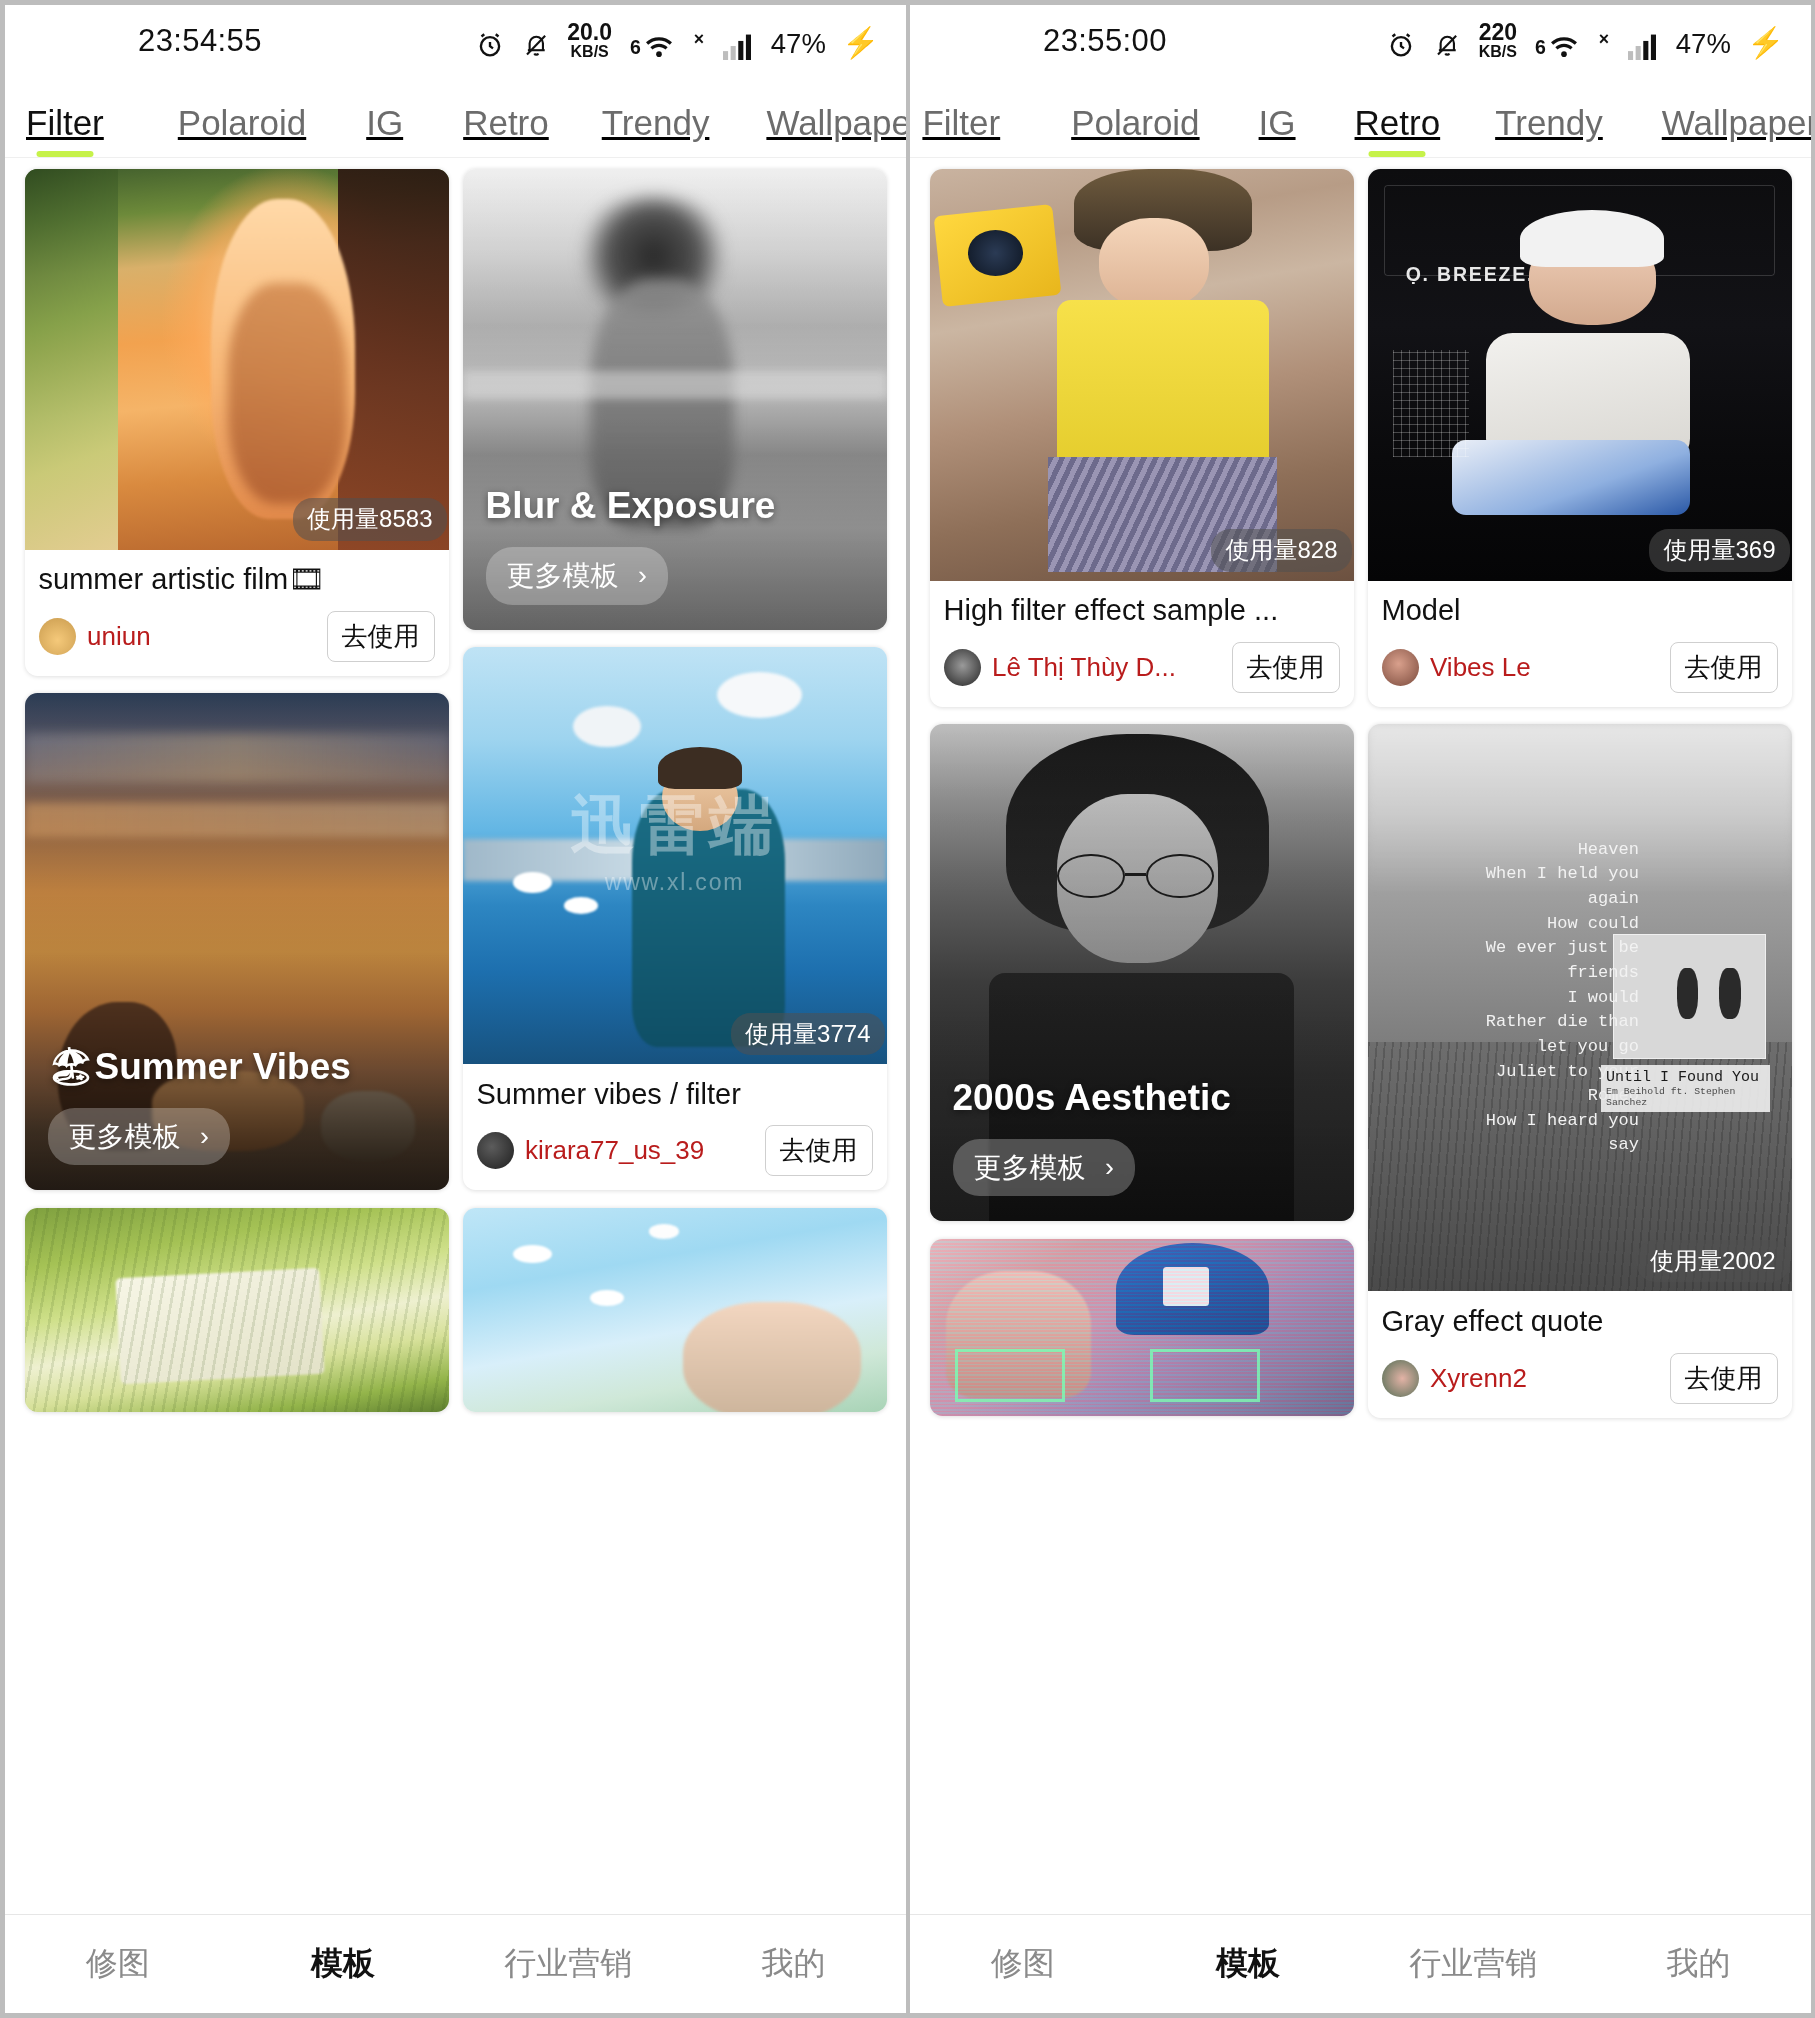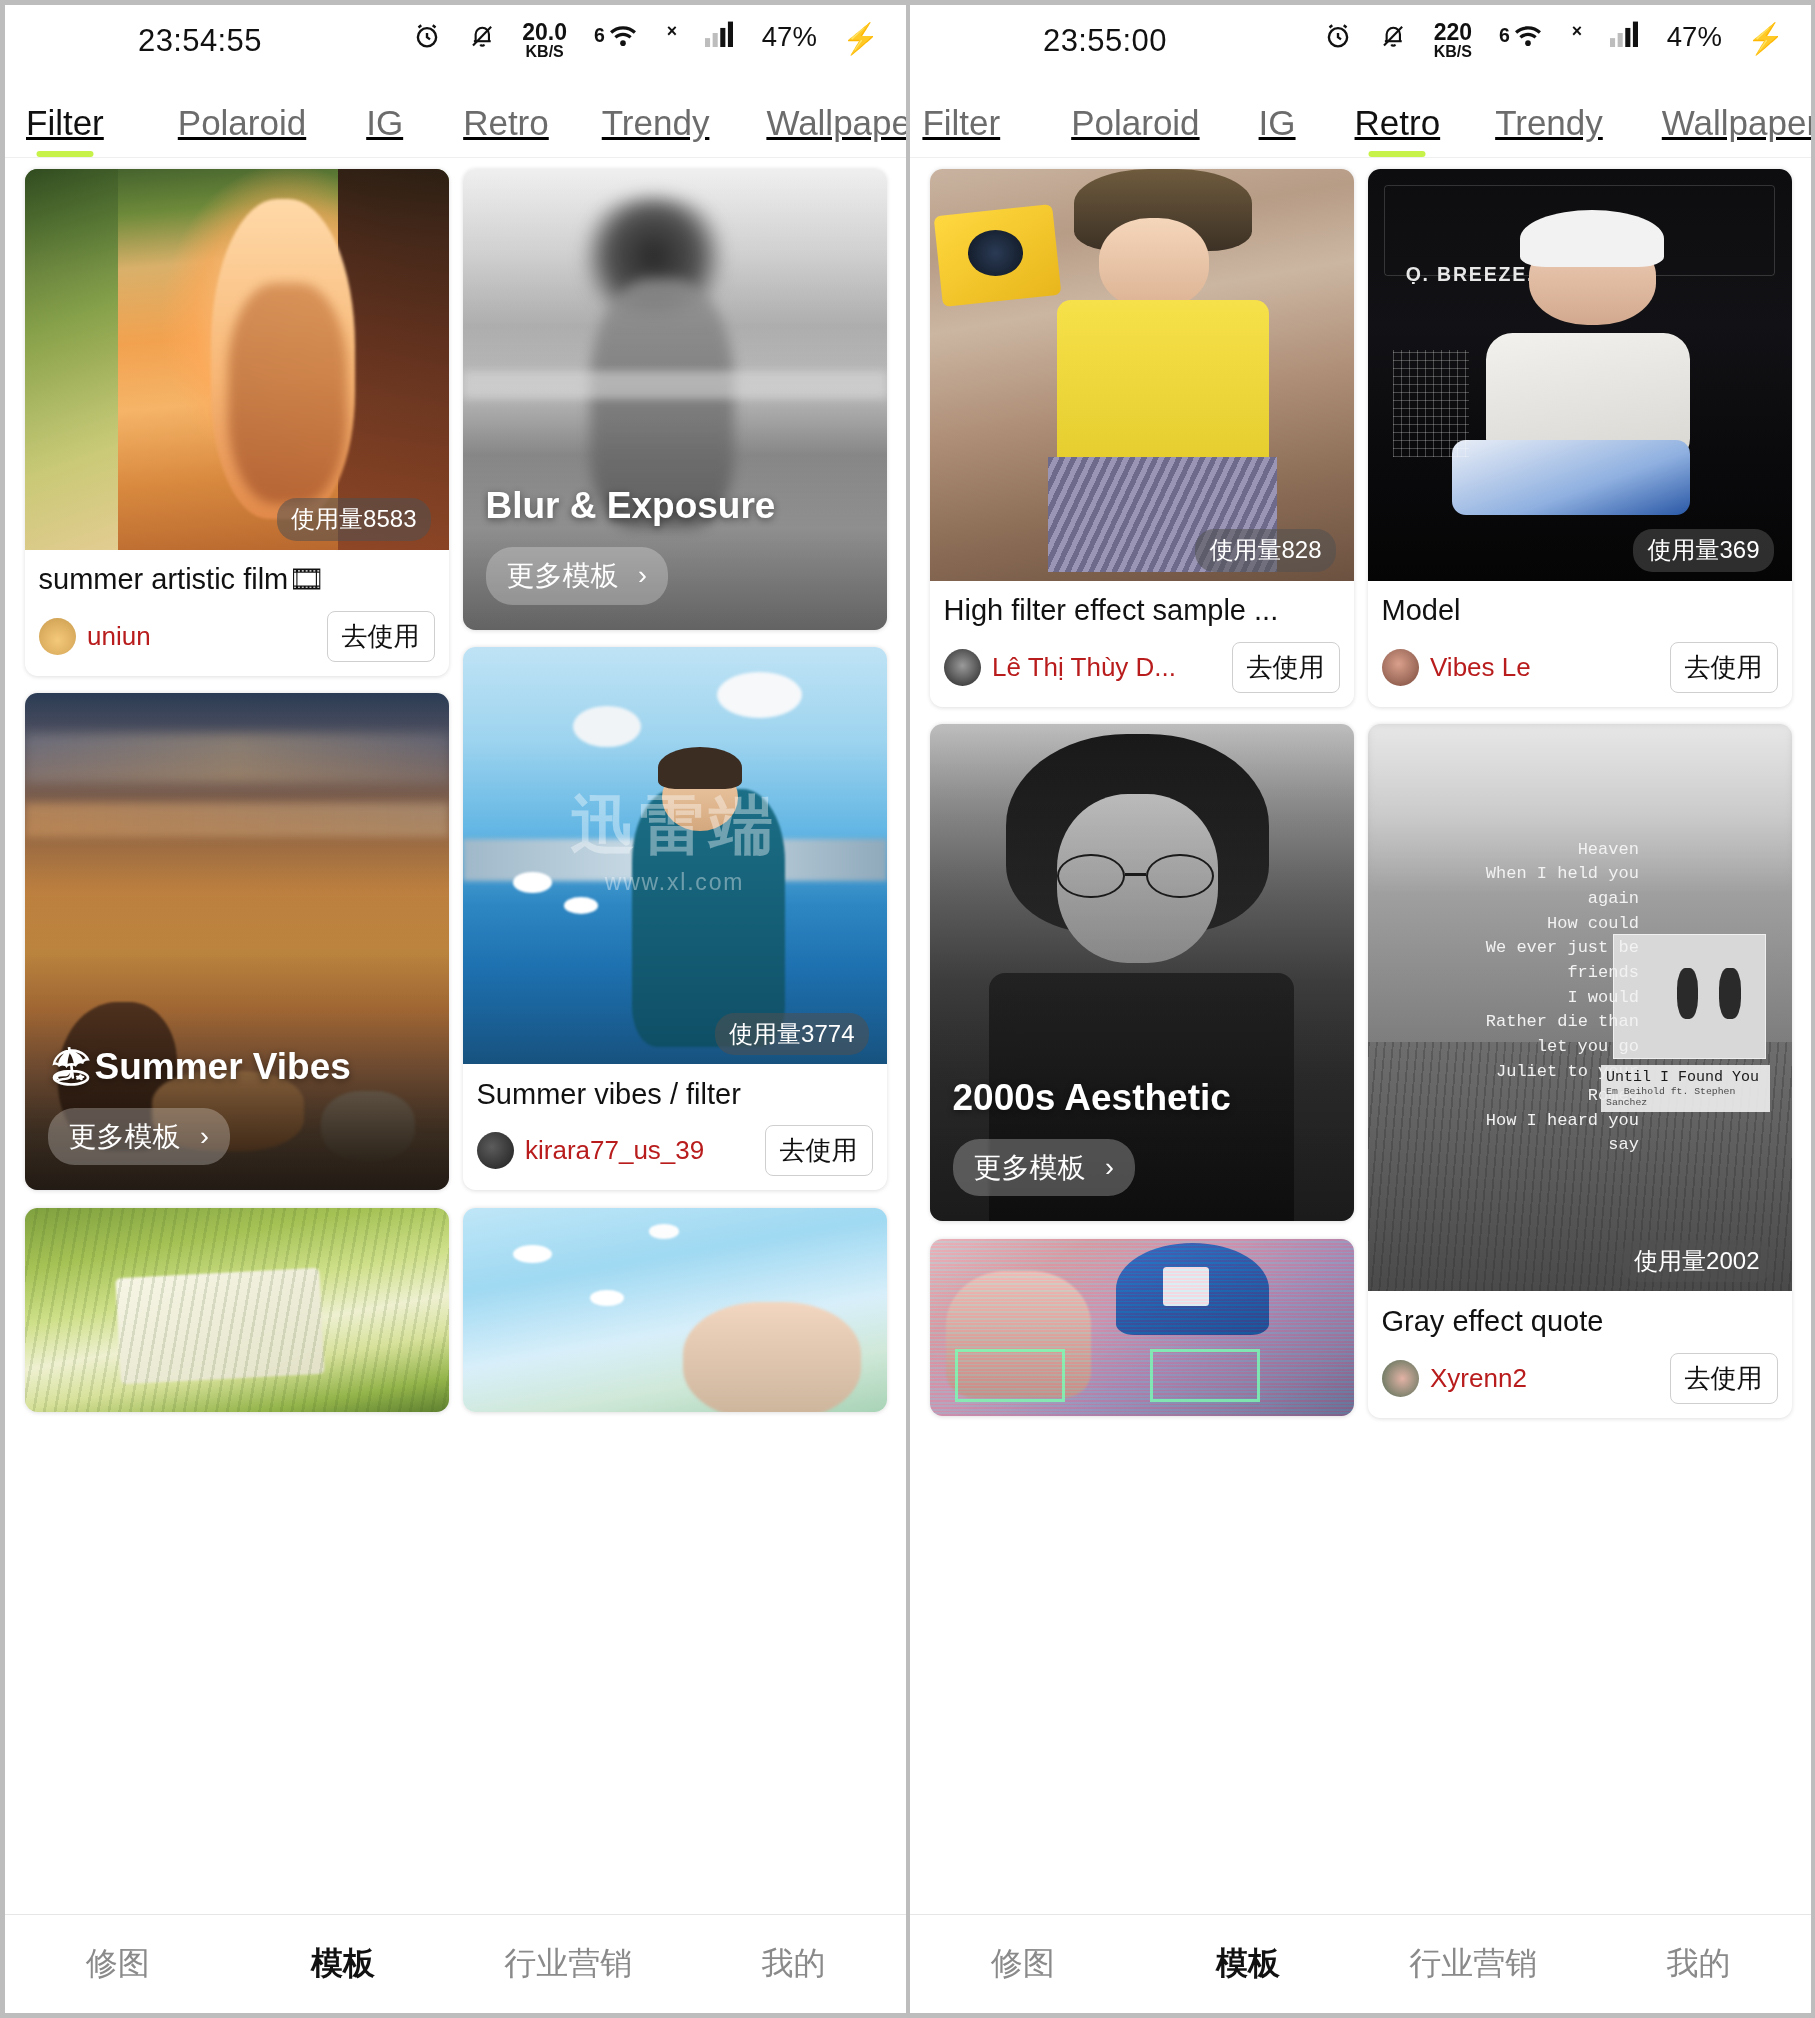--- a/index.html
+++ b/index.html
@@ -23,21 +23,21 @@
 
   
   .statusbar {
     height: 71px; flex: 0 0 71px;
     display: flex; align-items: center;
     padding: 0 26.6px 0 0;
     font-size: 30px; color: #111;
     position: relative;
   }
   .sb-time { margin-left: 133px; letter-spacing: 0.4px; font-size: 31px; }
-  .sb-right { margin-left: auto; display: flex; align-items: flex-start; gap: 27px; }
+  .sb-right { margin-left: auto; display: flex; align-items: flex-end; gap: 18px; }
   .sb-ico { display: inline-block; line-height: 1; }
   .sb-alarm svg, .sb-bell svg, .sb-wifi svg, .sb-sig svg { display: block; }
   .sb-speed { display: flex; flex-direction: column; align-items: center; line-height: 1.02; }
   .sb-speed .v { font-size: 23px; font-weight: 700; }
   .sb-speed .u { font-size: 16px; font-weight: 700; }
   .sb-wifi-wrap { display: flex; align-items: flex-end; gap: 0.9px; }
   .sb-wifi-6 { font-size: 19.5px; font-weight: 600; margin-bottom: 1.8px; }
   .sb-x { font-size: 17.7px; font-weight: 700; margin: 0 0.9px 10.6px 0; }
   .sb-batt { font-size: 27.5px; font-weight: 500; margin-left: 1.8px; }
   .sb-bolt { color: #3fc3ff; font-size: 30px; margin-left: -1.8px; }
@@ -79,21 +79,21 @@
 
   .card {
     background: #fff;
     border-radius: 12.4px;
     box-shadow: 0 0.9px 4.4px rgba(0,0,0,0.13);
     overflow: hidden;
     position: relative;
   }
   .thumb { position: relative; width: 100%; overflow: hidden; display: block; }
   .usebadge {
-    position: absolute; right: 18px; bottom: 8.9px;
+    position: absolute; right: 2px; bottom: 8.9px;
     background: rgba(80,80,80,0.55);
     color: #fff; font-size: 24px;
     padding: 5.3px 14px; border-radius: 19.5px;
     white-space: nowrap;
   }
   .meta { padding: 12.4px 14px 14px 14px; }
   .ttl {
     font-size: 29px; color: #111; line-height: 1.2;
     white-space: nowrap; overflow: hidden; text-overflow: ellipsis;
     margin-bottom: 14px;

